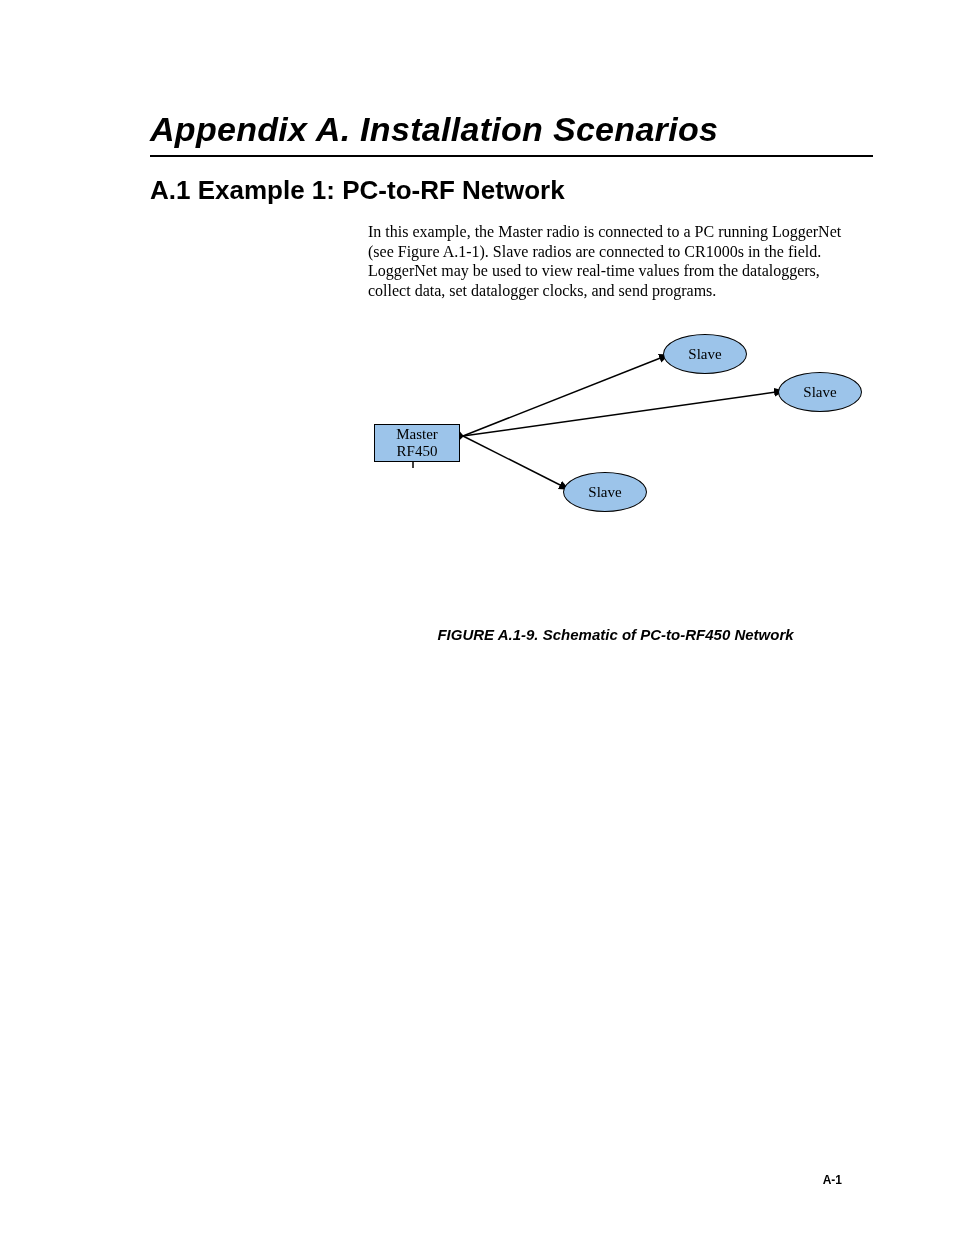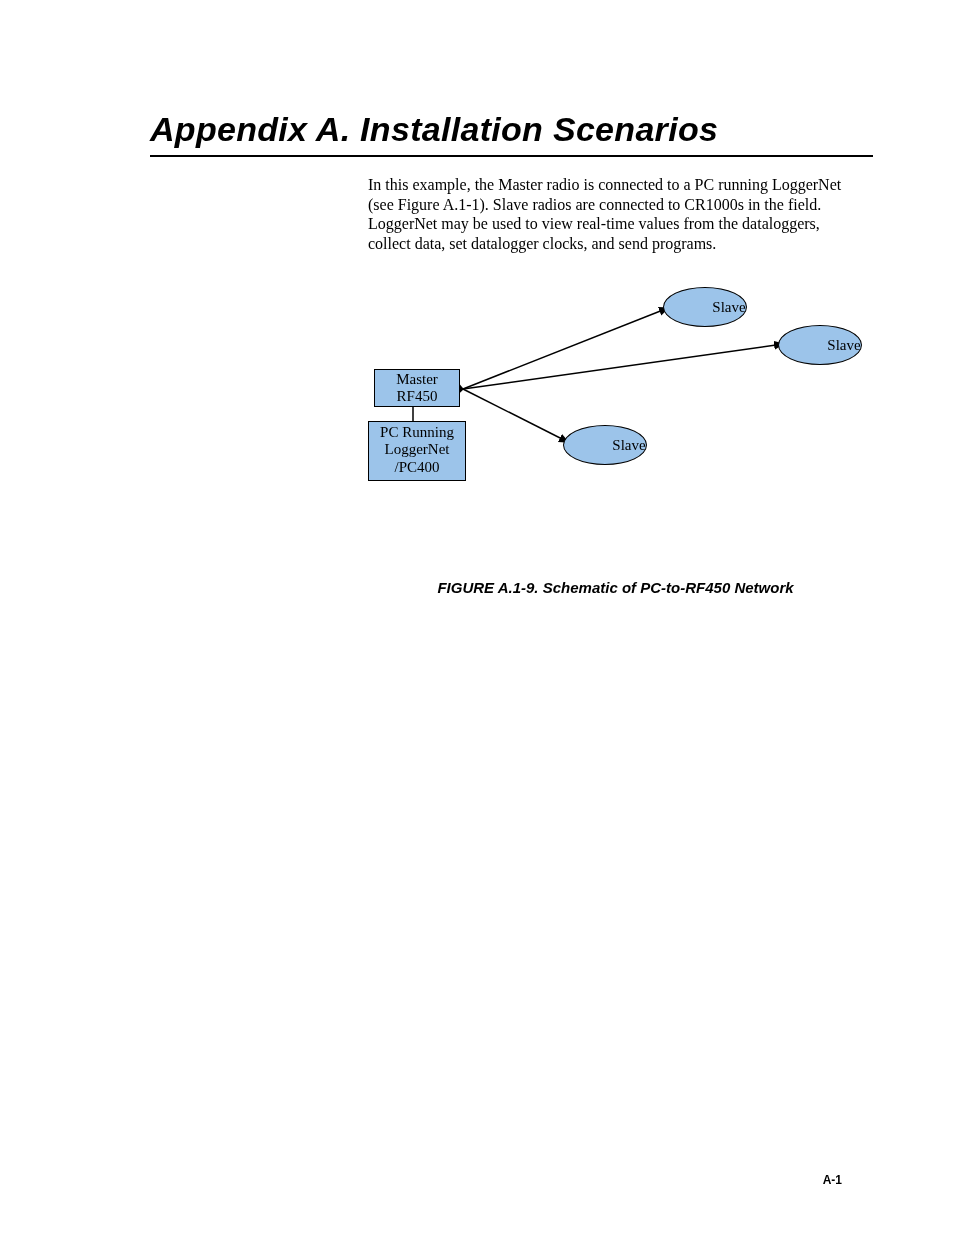--- a/index.html
+++ b/index.html
@@ -83,36 +83,37 @@
     box-sizing: border-box;
   }
   .node-ellipse {
     position: absolute;
     border: 1.5px solid #000;
     background: #9cc4ea;
     border-radius: 50%;
     text-align: center;
     font-size: 15px;
   }
-  .ellbl { width:100%; position:absolute; top:50%; transform:translateY(-50%);margin-left:24px; }
+  .ellbl { width:100%; position:absolute; top:50%; transform:translateY(-50%); }
   svg.diagram-lines {
     position: absolute;
     left: 0; top: 0;
     width: 520px; height: 270px;
     overflow: visible;
   }
 </style>
 </head>
 <body>
 
 <div class="page">
 
   <h1 class="appendix">Appendix A.  Installation Scenarios</h1>
   <hr class="rule">
 
+  <h2 class="section">A.1  Example 1:  PC-to-RF Network</h2>
 
   <div class="body-col">
     <p class="body">In this example, the Master radio is connected to a PC running LoggerNet (see Figure A.1-1).  Slave radios are connected to CR1000s in the field.  LoggerNet may be used to view real-time values from the dataloggers, collect data, set datalogger clocks, and send programs.</p>
   </div>
 
   <div class="figure-wrap">
 
     <svg class="diagram-lines">
       <defs>
         <marker id="arrow" markerWidth="8" markerHeight="8" refX="6" refY="3" orient="auto" markerUnits="strokeWidth">
@@ -120,30 +121,25 @@
         </marker>
       </defs>
 
       <line x1="95" y1="120" x2="300" y2="39" stroke="#000" stroke-width="1.5" marker-start="url(#arrow)" marker-end="url(#arrow)"></line>
       <line x1="95" y1="120" x2="415" y2="75" stroke="#000" stroke-width="1.5" marker-start="url(#arrow)" marker-end="url(#arrow)"></line>
       <line x1="95" y1="120" x2="200" y2="173" stroke="#000" stroke-width="1.5" marker-start="url(#arrow)" marker-end="url(#arrow)"></line>
 
       <line x1="45" y1="138" x2="45" y2="152" stroke="#000" stroke-width="1.5"></line>
     </svg>
 
-    <div class="node-box" style="left:6px; top:100px; width:86px; height:38px; padding-top:1px;">
+    <div class="node-box" style="left:6px; top:108px; width:86px; height:38px; padding-top:1px;">
       <div>Master</div>
       <div>RF450</div>
     </div>
 
-    <div class="node-box" style="left:0px; top:152px; width:98px; height:60px; padding-top:2px;">
-      <div>PC Running</div>
-      <div>LoggerNet</div>
-      <div>/PC400</div>
-    </div>
 
     <div class="node-ellipse" style="left:295px; top:18px; width:82px; height:38px;">
       <div class="ellbl">Slave</div>
     </div>
     <div class="node-ellipse" style="left:410px; top:56px; width:82px; height:38px;">
       <div class="ellbl">Slave</div>
     </div>
     <div class="node-ellipse" style="left:195px; top:156px; width:82px; height:38px;">
       <div class="ellbl">Slave</div>
     </div>

